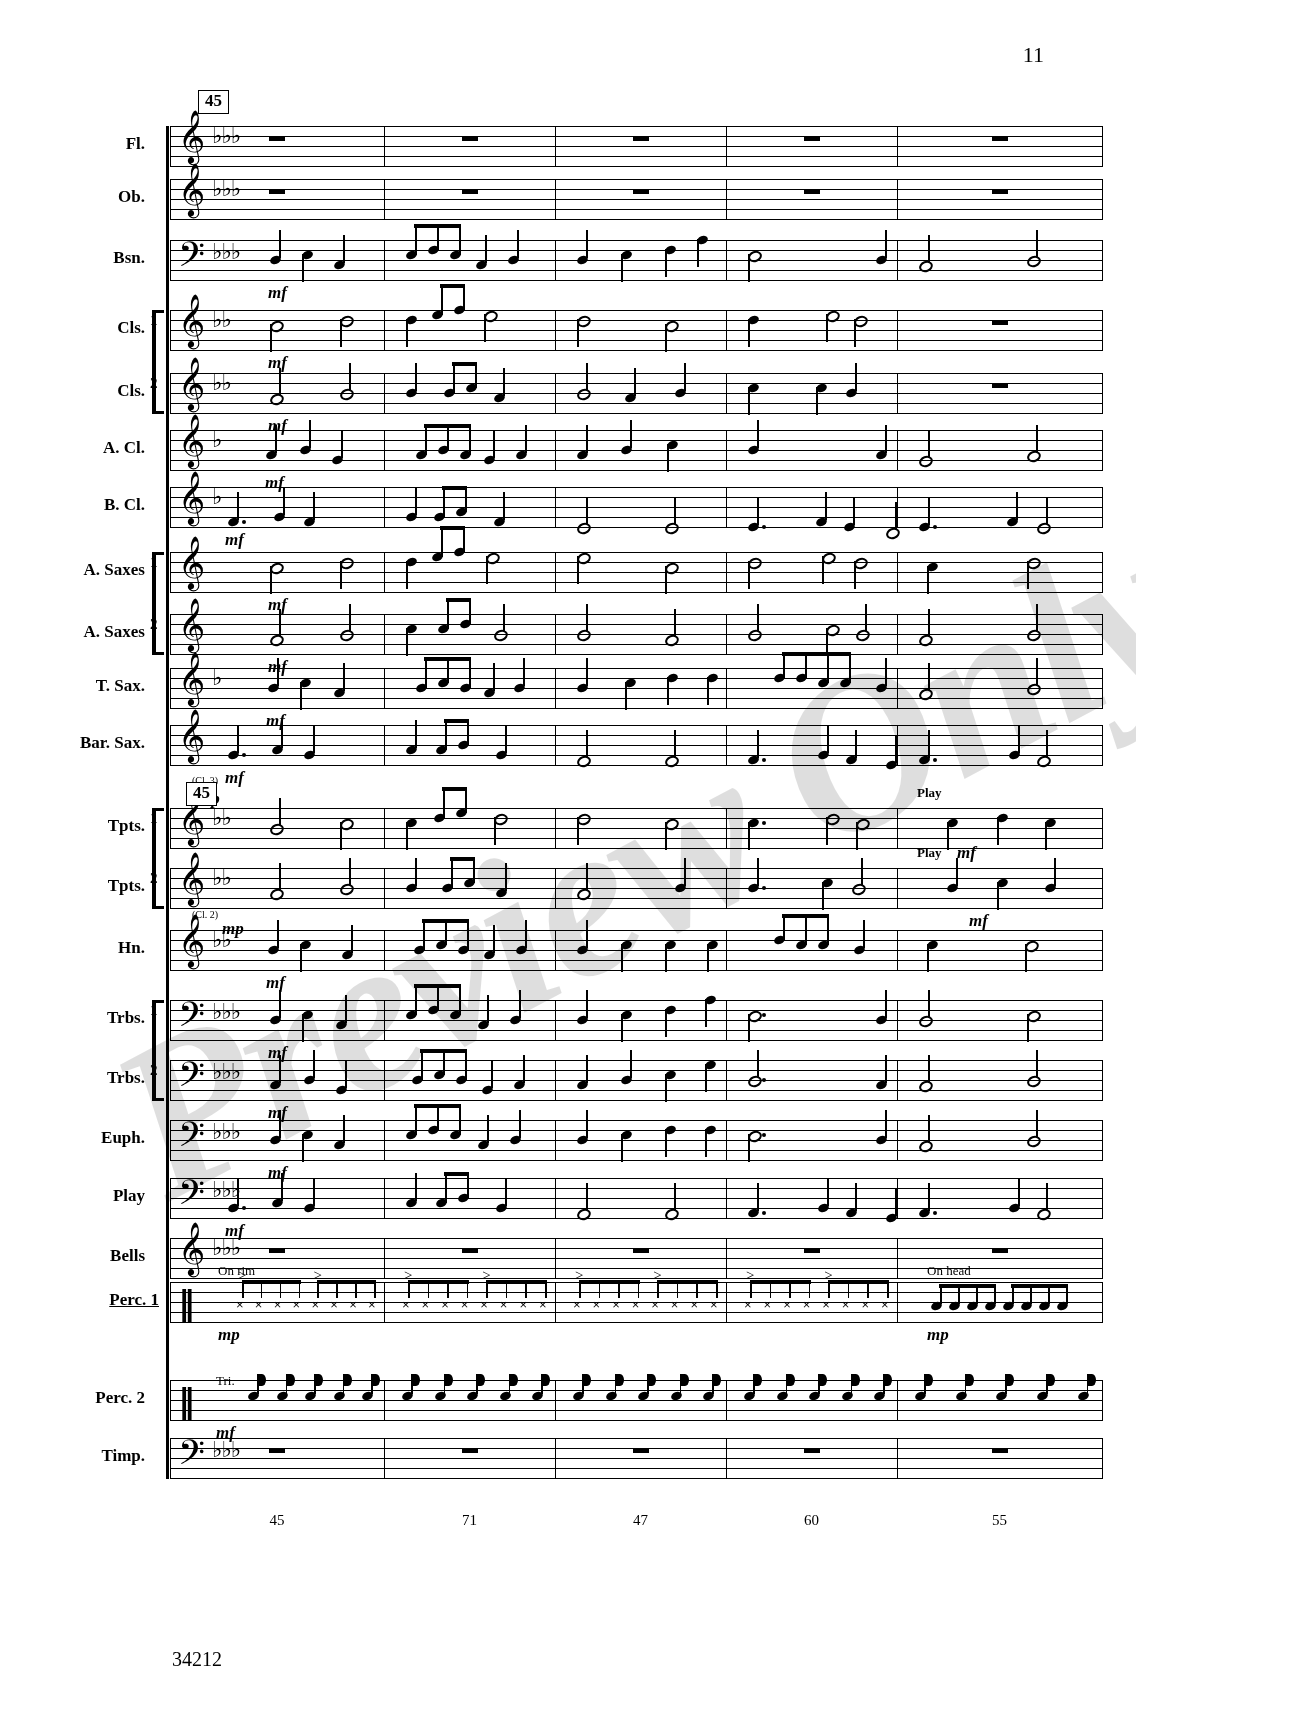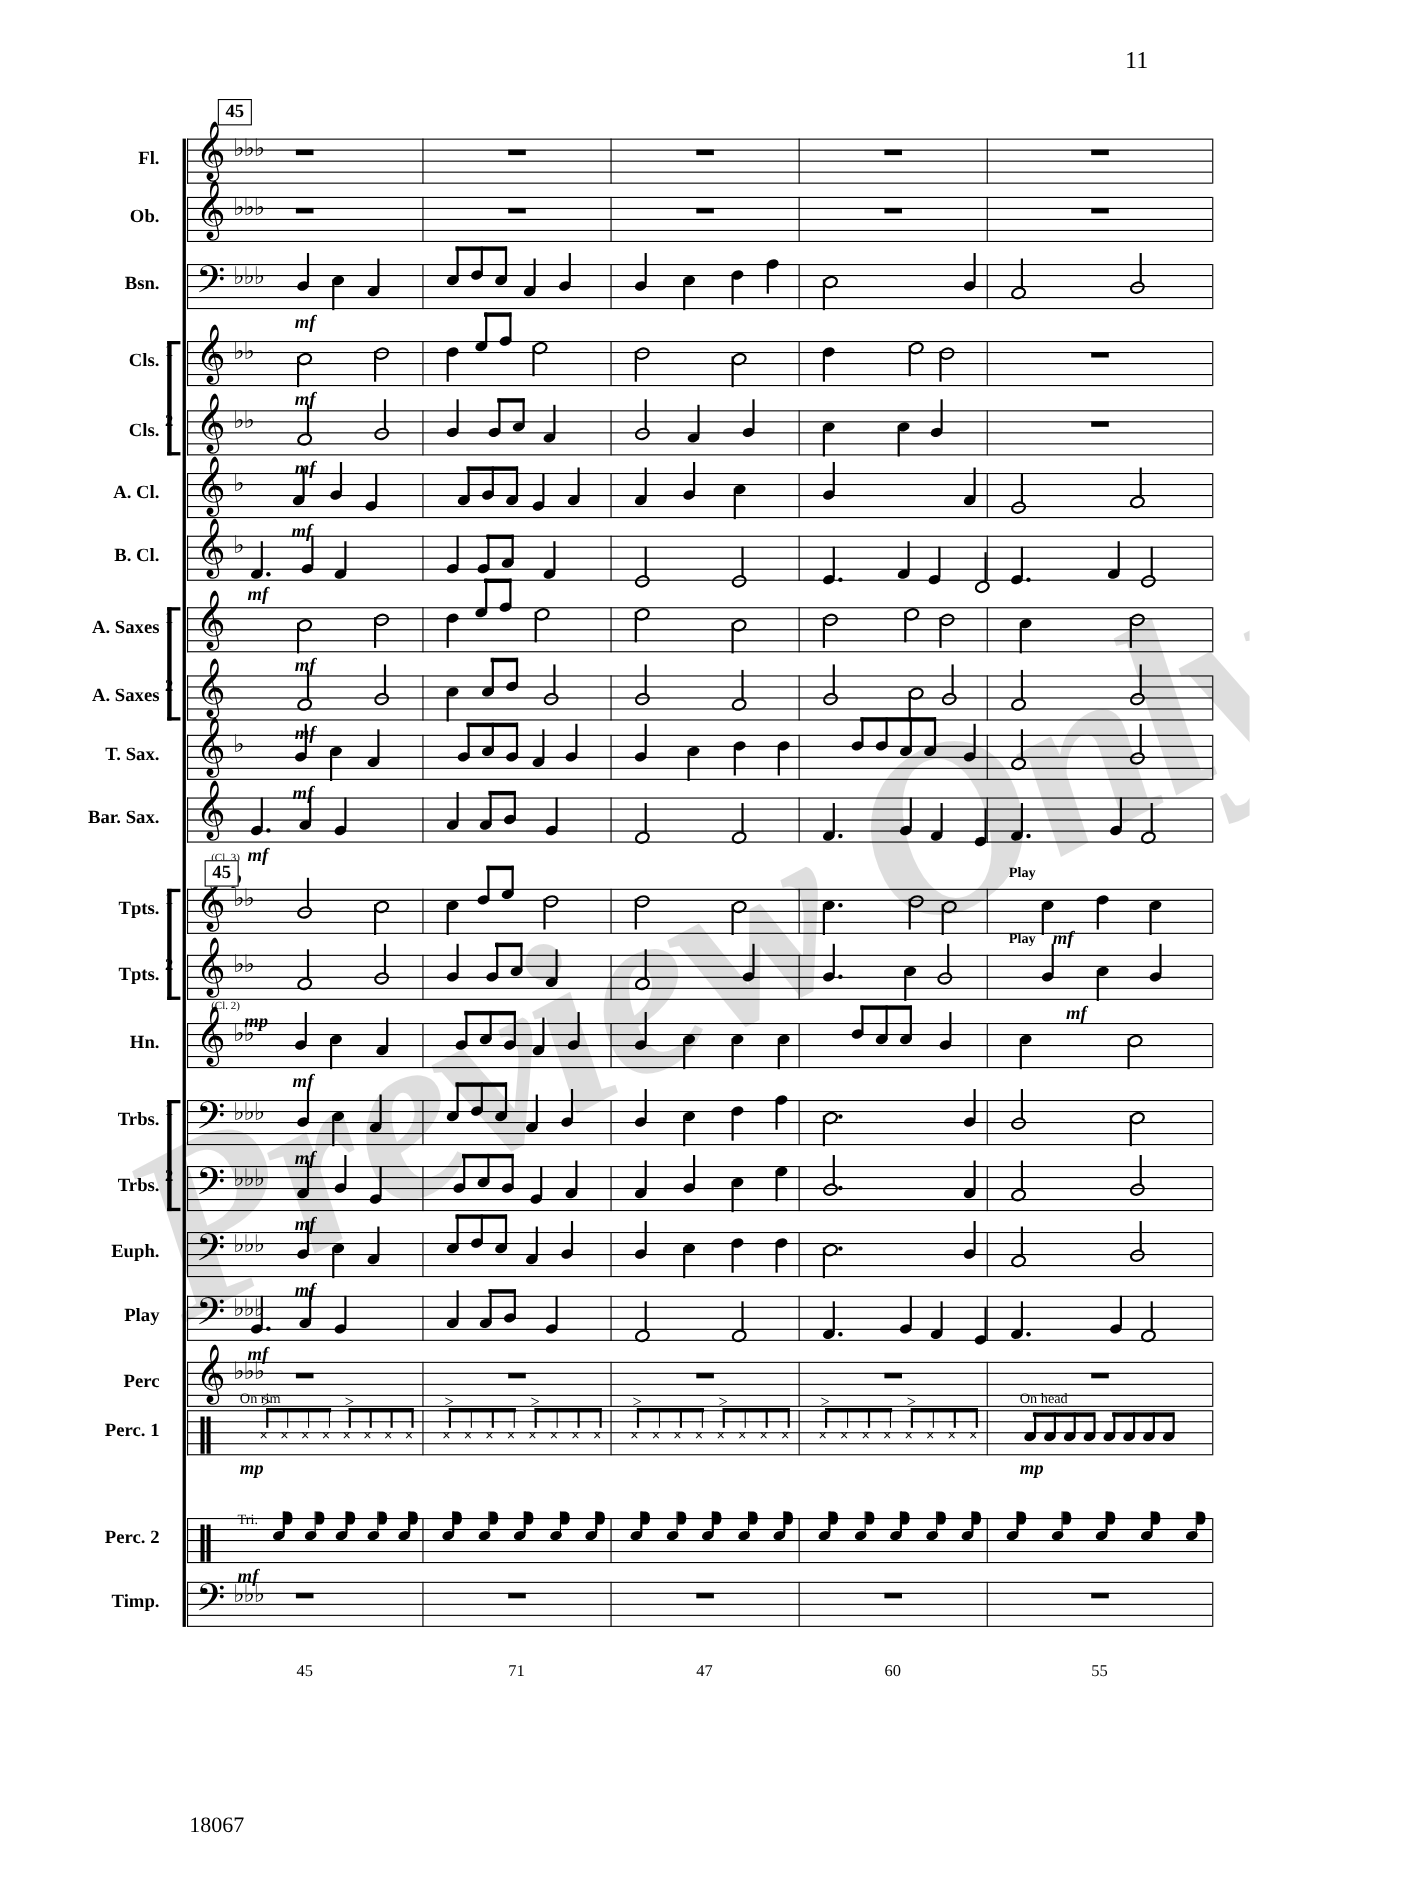--- a/index.html
+++ b/index.html
@@ -264,21 +264,21 @@
     text-align: center;
     width: 40px;
   }
 </style>
 </head>
 <body>
 
 <div class="page">
 
   <div class="page-number">11</div>
-  <div class="plate-number">18067</div>
+  <div class="plate-number">34212</div>
 
   <div class="score" id="score-root">
       <div class="stave" style="top: 126px;">
         <div class="line"></div>
         <div class="line"></div>
         <div class="line"></div>
         <div class="line"></div>
         <div class="line"></div>
         <div class="barline" style="left: 0px;"></div>
         <div class="barline" style="left: 214px;"></div>
@@ -573,37 +573,37 @@
         <div class="line"></div>
         <div class="line"></div>
         <div class="line"></div>
         <div class="barline" style="left: 0px;"></div>
         <div class="barline" style="left: 214px;"></div>
         <div class="barline" style="left: 385px;"></div>
         <div class="barline" style="left: 556px;"></div>
         <div class="barline" style="left: 727px;"></div>
         <div class="barline" style="left: 932px;"></div>
       </div>
-      <div class="stave-label" style="left: 40px; top: 1246px; width: 105px;">Perc</div>
+      <div class="stave-label" style="left: 40px; top: 1246px; width: 105px;">Bells</div>
       <div class="clef clef-treble" style="left: 178px; top: 1238px;">𝄞</div>
       <div class="keysig" style="left: 212px; top: 1237px;">♭♭♭</div>
       <div class="stave" style="top: 1282px;">
         <div class="line"></div>
         <div class="line"></div>
         <div class="line"></div>
         <div class="line"></div>
         <div class="line"></div>
         <div class="barline" style="left: 0px;"></div>
         <div class="barline" style="left: 214px;"></div>
         <div class="barline" style="left: 385px;"></div>
         <div class="barline" style="left: 556px;"></div>
         <div class="barline" style="left: 727px;"></div>
         <div class="barline" style="left: 932px;"></div>
       </div>
-      <div class="stave-label" style="left: 40px; top: 1290px; width: 105px;">Perc. 1</div>
+      <div class="stave-label" style="left: 54px; top: 1290px; width: 105px; text-decoration: underline;">Perc. 1</div>
       <div class="clef clef-perc" style="left: 178px; top: 1286px;">‖</div>
       <div class="stave" style="top: 1380px;">
         <div class="line"></div>
         <div class="line"></div>
         <div class="line"></div>
         <div class="line"></div>
         <div class="line"></div>
         <div class="barline" style="left: 0px;"></div>
         <div class="barline" style="left: 214px;"></div>
         <div class="barline" style="left: 385px;"></div>

